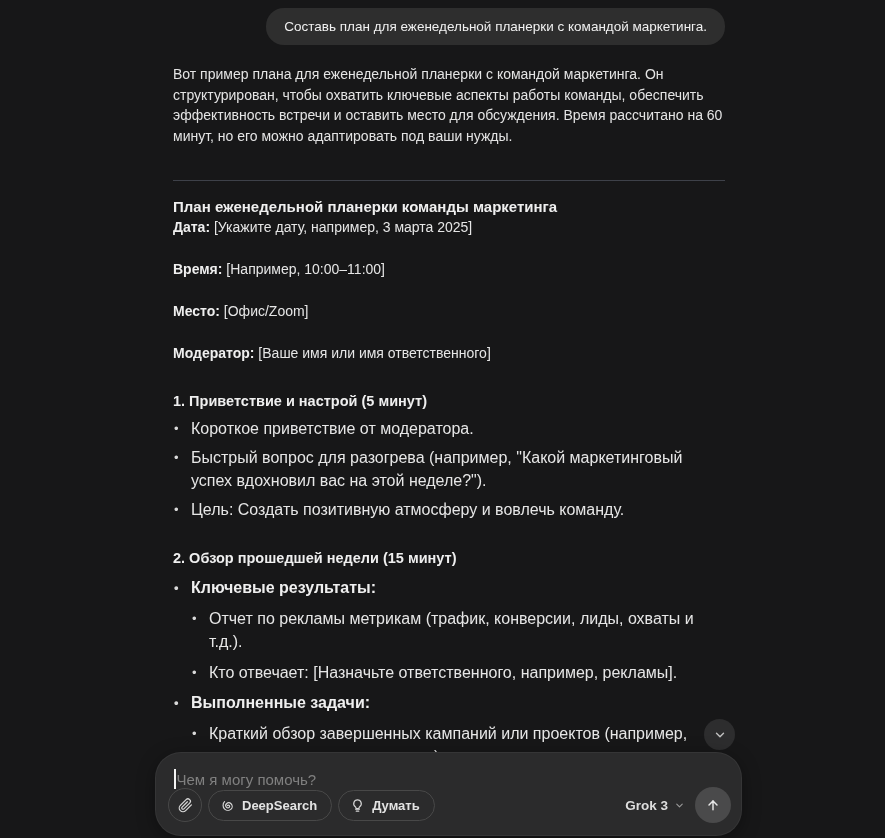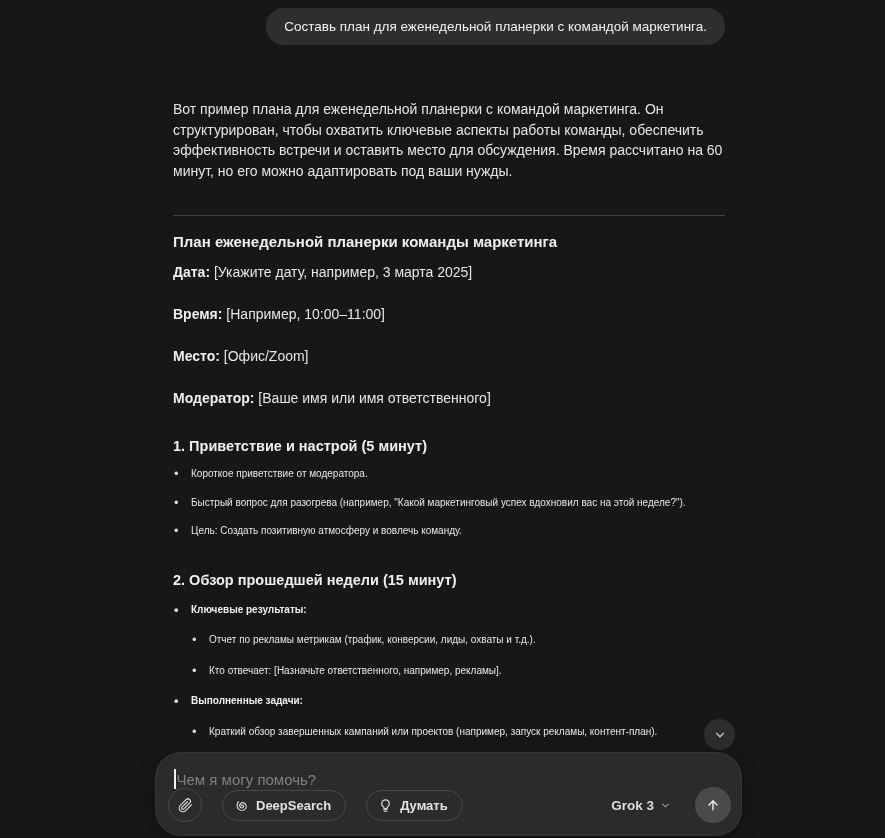--- a/index.html
+++ b/index.html
@@ -21,59 +21,59 @@
     background:#2e2e2e;
     color:#f0f0f0;
     border-radius:18px;
     padding:10px 18px;
     font-size:13.5px;
     line-height:17px;
     max-width:470px;
   }
 
   .intro {
-    margin-top:54px;
+    margin-top:19px;
     font-size:14px;
     line-height:20.5px;
     color:#e4e4e4;
   }
 
   hr.divider {
     border:0;
     border-top:1px solid #3e4149;
     margin-top:34px;
   }
 
   .title {
     margin-top:16px;
     font-size:15px;
     font-weight:bold;
     line-height:20px;
     color:#efefef;
   }
 
   .meta { font-size:14px; line-height:21px; }
-  .meta.first { margin-top:10px; }
+  .meta.first { }
   .meta + .meta { margin-top:21px; }
   .meta b { font-weight:bold; color:#efefef; }
 
   .section-heading {
     margin-top:27px;
     font-size:14.5px;
     font-weight:bold;
     line-height:21px;
     color:#efefef;
   }
 
   ul.blist { list-style:none; margin-top:2px; }
   ul.blist li {
     position:relative;
     padding-left:18px;
     margin-top:5px;
-    font-size:10px;
+    font-size:16px;
     line-height:23.5px;
   }
   ul.blist li::before {
     content:"•";
     position:absolute; left:1px; top:0;
     color:#d9d9d9;
     font-size:13px;
   }
   ul.blist li.lvl2 { margin-left:18px; margin-top:7px; }
   ul.blist li.bold { font-weight:bold; color:#efefef; margin-top:7px; }
@@ -107,21 +107,21 @@
     height:22px;
   }
   .caret {
     width:1.5px; height:20px; background:#f4f4f4; margin-right:1px;
   }
   .placeholder {
     font-size:15px; color:#808080;
   }
   .composer-row {
     position:absolute; left:12px; right:10px; bottom:12px;
-    display:flex; align-items:center; gap:20px;
+    display:flex; align-items:center; gap:6px;
   }
   .icon-btn {
     width:34px; height:34px;
     border-radius:50%;
     background:transparent;
     border:1px solid #484848;
     color:#d6d6d6;
     display:flex; align-items:center; justify-content:center;
     cursor:pointer; flex:0 0 auto;
   }

